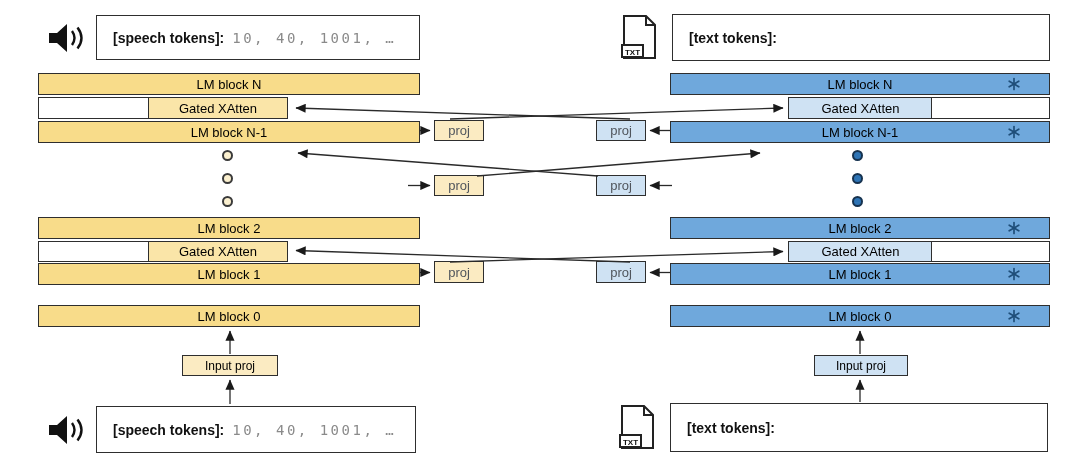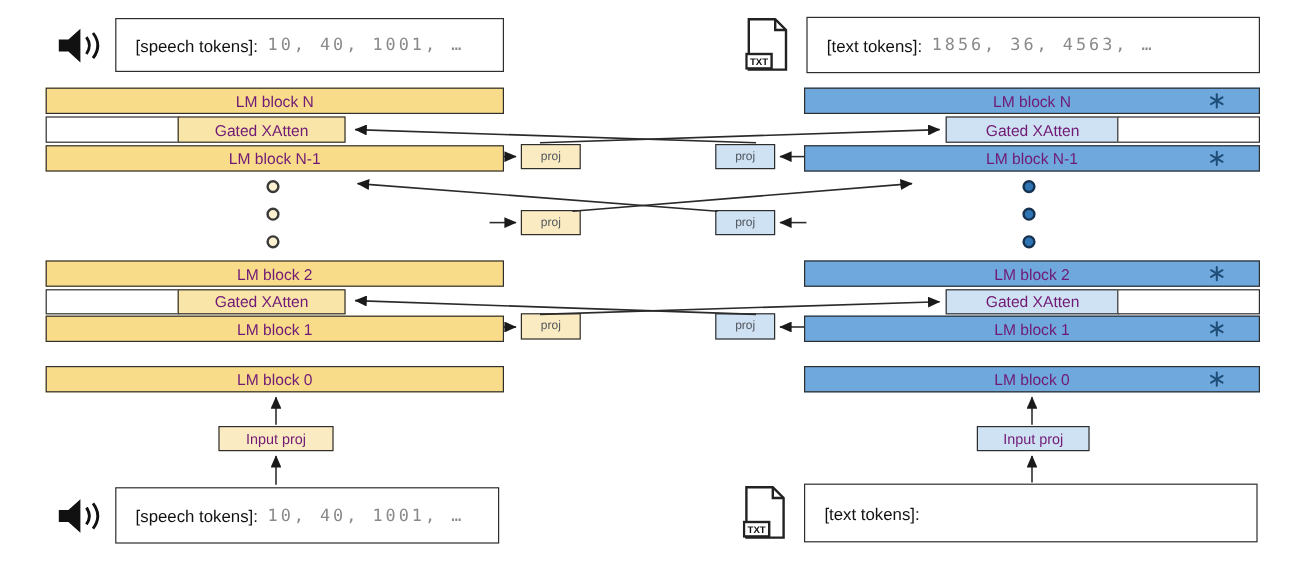--- a/index.html
+++ b/index.html
@@ -1,30 +1,30 @@
 <!DOCTYPE html>
 <html><head>
 <meta charset="utf-8">
 <style>
   html,body{margin:0;padding:0;background:#fff;}
   #canvas{position:relative;width:1080px;height:474px;background:#ffffff;overflow:hidden;
           font-family:"Liberation Sans",sans-serif;}
   .block{position:absolute;box-sizing:border-box;border:1.5px solid #2e2e2e;
          display:flex;align-items:center;justify-content:center;
-         font-size:13px;color:#701a75;line-height:1;}
+         font-size:13px;color:#000000;line-height:1;}
   .yellow{background:#F8DC8A;}
   .yellow-light{background:#FAE5A8;}
   .yellow-lighter{background:#FBEBC2;}
   .blue{background:#6FA8DC;}
   .blue-light{background:#CFE2F3;}
   .white-strip{background:#ffffff;}
-  .proj{font-size:10px;color:#50555c;}
+  .proj{font-size:13px;color:#50555c;}
   .token-box{position:absolute;box-sizing:border-box;border:1.6px solid #2e2e2e;background:#fff;
              display:flex;align-items:center;padding-left:16px;gap:8px;}
-  .token-prefix{font-size:14px;font-weight:normal;color:#111;white-space:nowrap;}
+  .token-prefix{font-size:14px;font-weight:bold;color:#111;white-space:nowrap;}
   .token-numbers{font-size:14px;font-family:"DejaVu Sans Mono",monospace;color:#8a8a8a;
                  letter-spacing:2.5px;white-space:nowrap;}
   .icon-wrap{position:absolute;}
   .dot{position:absolute;width:11px;height:11px;border-radius:50%;box-sizing:border-box;}
   .dot-yellow{border:2.2px solid #3a3a3a;background:#FBF0CF;}
   .dot-blue{border:2.2px solid #16324f;background:#2E74B5;}
   .snow{position:absolute;right:28px;top:50%;transform:translateY(-50%);width:14px;height:14px;}
   svg.overlay{position:absolute;left:0;top:0;width:1080px;height:474px;pointer-events:none;}
   .conn{stroke:#2a2a2a;stroke-width:1.3;fill:none;}
 </style>
@@ -48,21 +48,20 @@
   <div class="icon-wrap" style="left:621px;top:14px;width:36px;height:46px;">
     <svg width="36" height="46" viewBox="0 0 36 46">
       <path d="M3 2 h22 l9 9 v33 h-31 z" fill="#fff" stroke="#222" stroke-width="2"></path>
       <path d="M25 2 v9 h9" fill="none" stroke="#222" stroke-width="2"></path>
       <rect x="1" y="31" width="21" height="12" fill="#fff" stroke="#222" stroke-width="2"></rect>
       <text x="11.5" y="40.5" text-anchor="middle" font-size="8" font-weight="bold" fill="#111">TXT</text>
     </svg>
   </div>
   <div class="token-box" style="left:672px;top:14px;width:378px;height:47px;">
     <span class="token-prefix">[text tokens]:</span>
-    <span class="token-numbers">1856, 36, 4563, …</span>
   </div>
 
   <div class="block yellow" style="left:38px;top:73px;width:382px;height:22px;">
     <span>LM block N</span>
   </div>
   <div class="block white-strip" style="left:38px;top:97px;width:112px;height:22px;"></div>
   <div class="block yellow-light" style="left:148px;top:97px;width:140px;height:22px;">
     <span>Gated XAtten</span>
   </div>
   <div class="block yellow" style="left:38px;top:121px;width:382px;height:22px;">

